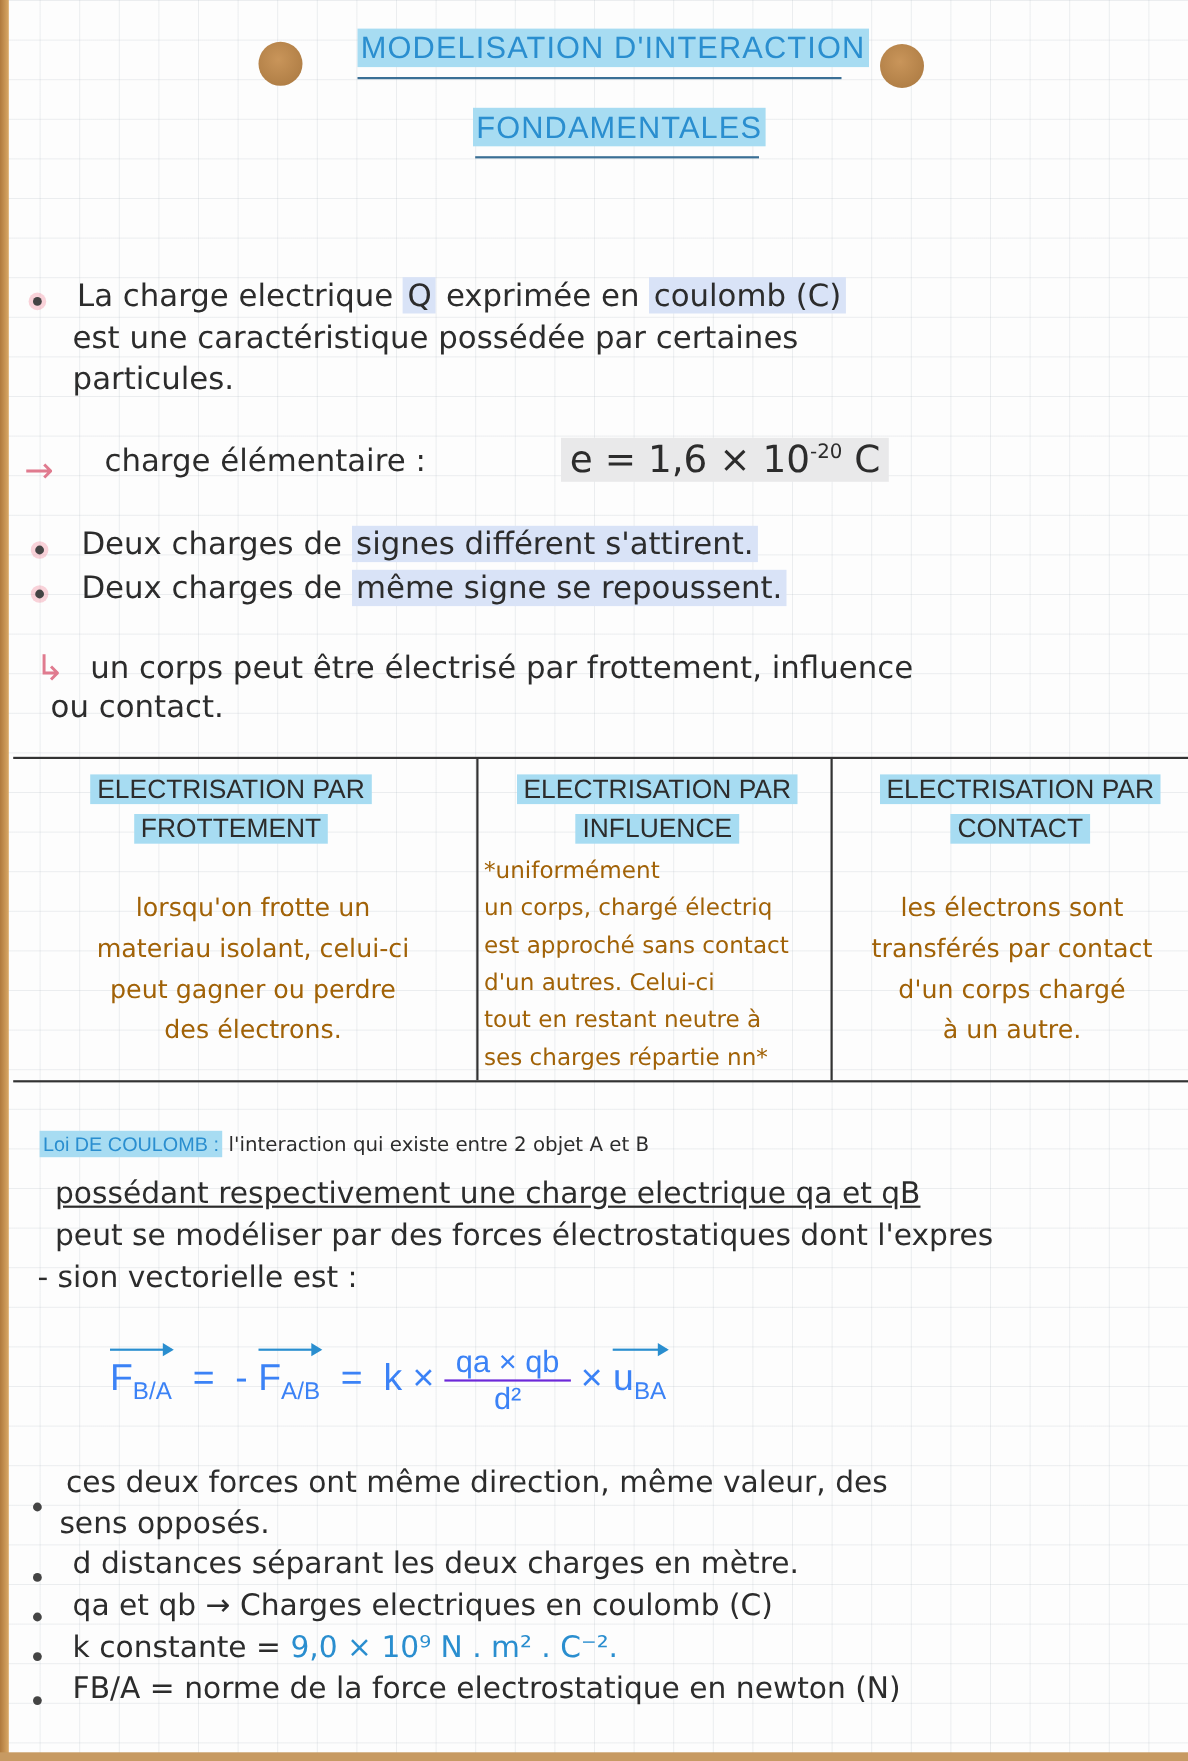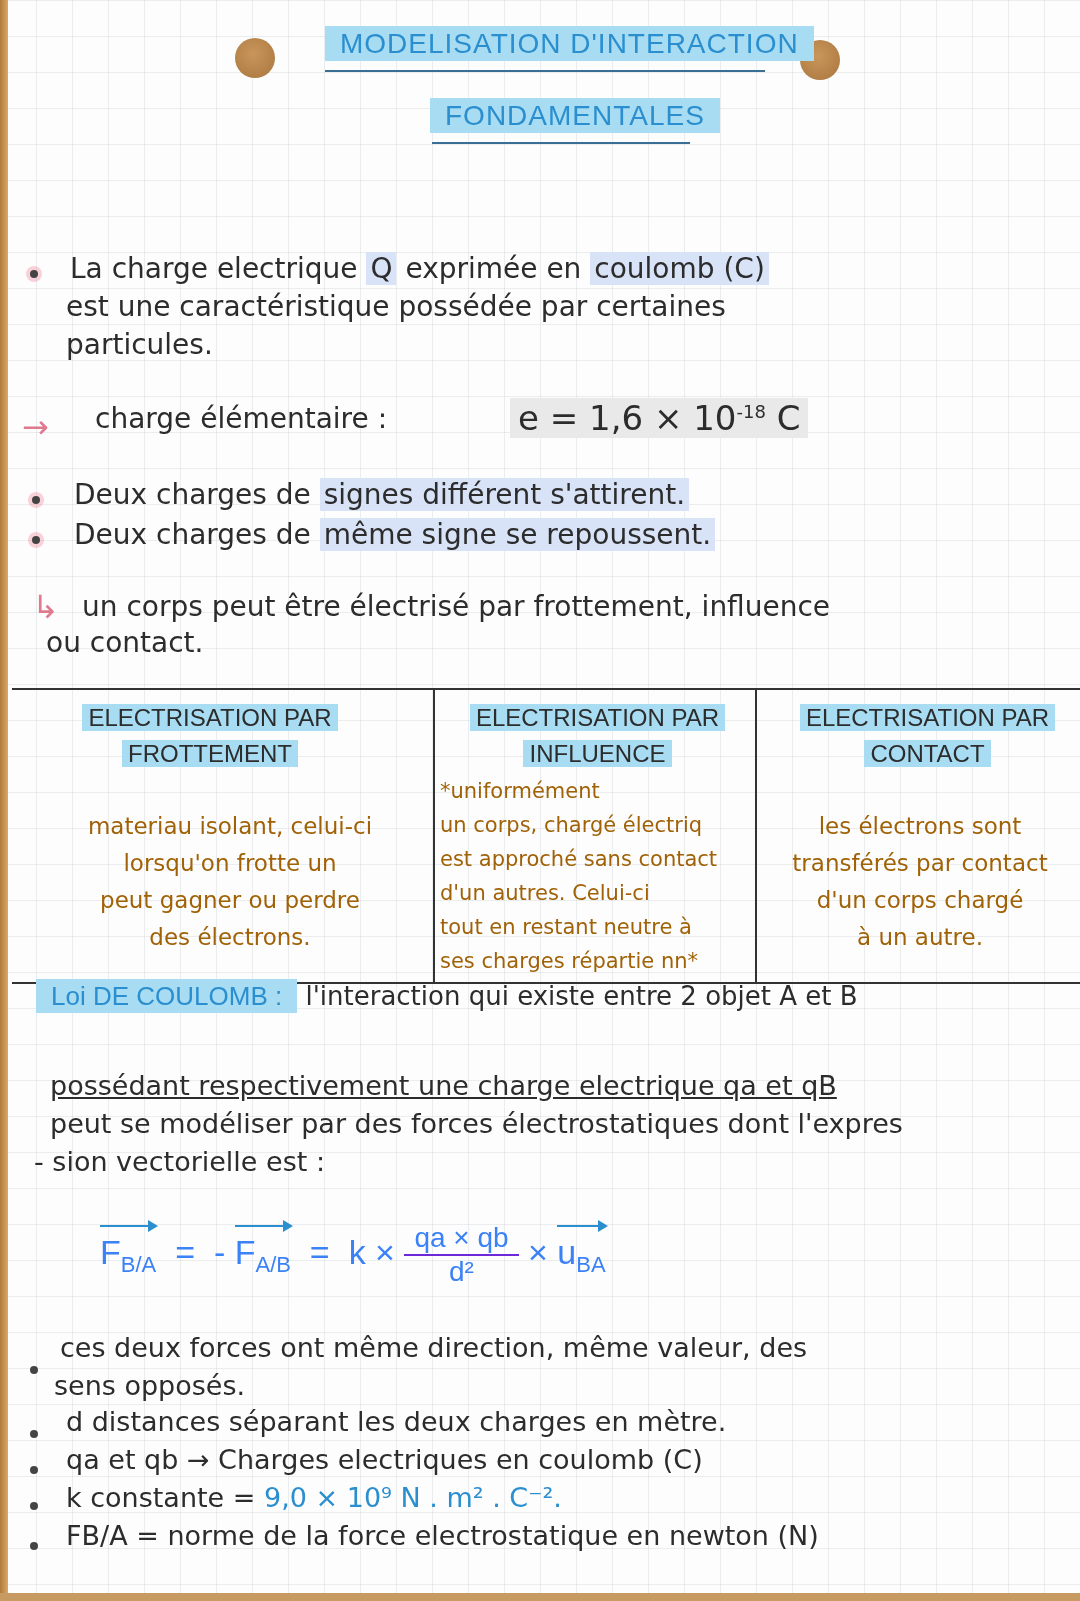--- a/index.html
+++ b/index.html
@@ -29,21 +29,21 @@
       background: radial-gradient(circle at 45% 40%, #c9955a, #a8773f);
     }
     .title {
       position: absolute;
       font-family: "Liberation Sans", sans-serif;
       color: #2a8ecf;
       font-size: 28px;
       letter-spacing: 1px;
       text-transform: uppercase;
     }
-    .hl-cyan { background: #a7dcf2; padding: 2px 15px; margin-top: 21px; }
+    .hl-cyan { background: #a7dcf2; padding: 2px 3px; margin-top: 21px; }
     .hl-lav { background: #d9e3f7; padding: 0 4px; }
     .hl-grey { background: #e9e9ea; padding: 0 8px; }
     .underline-bar {
       position: absolute; height: 2px; background: #3a6f95;
     }
     .line {
       position: absolute;
       font-family: "DejaVu Sans", sans-serif;
       font-size: 28px;
       white-space: nowrap;
@@ -117,21 +117,21 @@
   <span>exprimée en</span>
   <span class="hl-lav">coulomb (C)</span>
 </div>
 <div class="line" style="left:66px;top:290px;">est une caractéristique possédée par certaines</div>
 <div class="line" style="left:66px;top:328px;">particules.</div>
 
 <div class="line pink" style="left:22px;top:408px;font-size:32px;">→</div>
 <div class="line" style="left:95px;top:402px;">charge élémentaire :</div>
 <div class="line" style="left:510px;top:398px;font-size:34px;">
   <span class="hl-grey">
-    <span>e = 1,6 × 10</span><sup style="font-size:18px;">-18</sup> <span>C</span>
+    <span>e = 1,6 × 10</span><sup style="font-size:18px;">-20</sup> <span>C</span>
   </span>
 </div>
 
 <div class="bullet" style="left:32px;top:496px;"></div>
 <div class="line" style="left:74px;top:478px;">
   <span>Deux charges de</span>
   <span class="hl-lav">signes différent s'attirent.</span>
 </div>
 <div class="bullet" style="left:32px;top:536px;"></div>
 <div class="line" style="left:74px;top:518px;">
@@ -146,22 +146,22 @@
 <div class="hr" style="left:12px;top:688px;width:1068px;"></div>
 <div class="hr" style="left:12px;top:982px;width:1068px;"></div>
 <div class="vr" style="left:433px;top:690px;height:292px;"></div>
 <div class="vr" style="left:755px;top:690px;height:292px;"></div>
 
 <div class="cell-head" style="left:30px;top:700px;width:360px;">
   <div><span>ELECTRISATION PAR</span></div>
   <div><span>FROTTEMENT</span></div>
 </div>
 <div class="cell-body center" style="left:30px;top:808px;width:400px;">
+  <div>lorsqu'on frotte un</div>
   <div>materiau isolant, celui-ci</div>
-  <div>lorsqu'on frotte un</div>
   <div>peut gagner ou perdre</div>
   <div>des électrons.</div>
 </div>
 
 <div class="cell-head" style="left:440px;top:700px;width:315px;">
   <div><span>ELECTRISATION PAR</span></div>
   <div><span>INFLUENCE</span></div>
 </div>
 <div class="cell-body" style="left:440px;top:774px;width:312px;font-size:21px;line-height:34px;overflow:hidden;">
   <div class="blue-star">*uniformément</div>
@@ -176,21 +176,21 @@
   <div><span>ELECTRISATION PAR</span></div>
   <div><span>CONTACT</span></div>
 </div>
 <div class="cell-body center" style="left:760px;top:808px;width:320px;overflow:hidden;">
   <div>les électrons sont</div>
   <div>transférés par contact</div>
   <div>d'un corps chargé</div>
   <div>à un autre.</div>
 </div>
 
-<div class="line" style="left:36px;top:981px;font-size:26px;">
+<div class="line" style="left:36px;top:1030px;font-size:18px;">
   <span class="hl-cyan blue" style="font-family:'Liberation Sans',sans-serif;">Loi DE COULOMB :</span>
   <span>l'interaction qui existe entre 2 objet A et B</span>
 </div>
 <div class="line" style="left:50px;top:1070px;font-size:27px;text-decoration:underline;">possédant respectivement une charge electrique qa et qB</div>
 <div class="line" style="left:50px;top:1108px;font-size:27px;">peut se modéliser par des forces électrostatiques dont l'expres</div>
 <div class="line" style="left:34px;top:1146px;font-size:27px;">- sion vectorielle est :</div>
 
 <div class="formula" style="left:100px;top:1222px;">
   <span class="vec"><span>F</span><sub>B/A</sub></span>
   &nbsp;<span>=</span>&nbsp;

